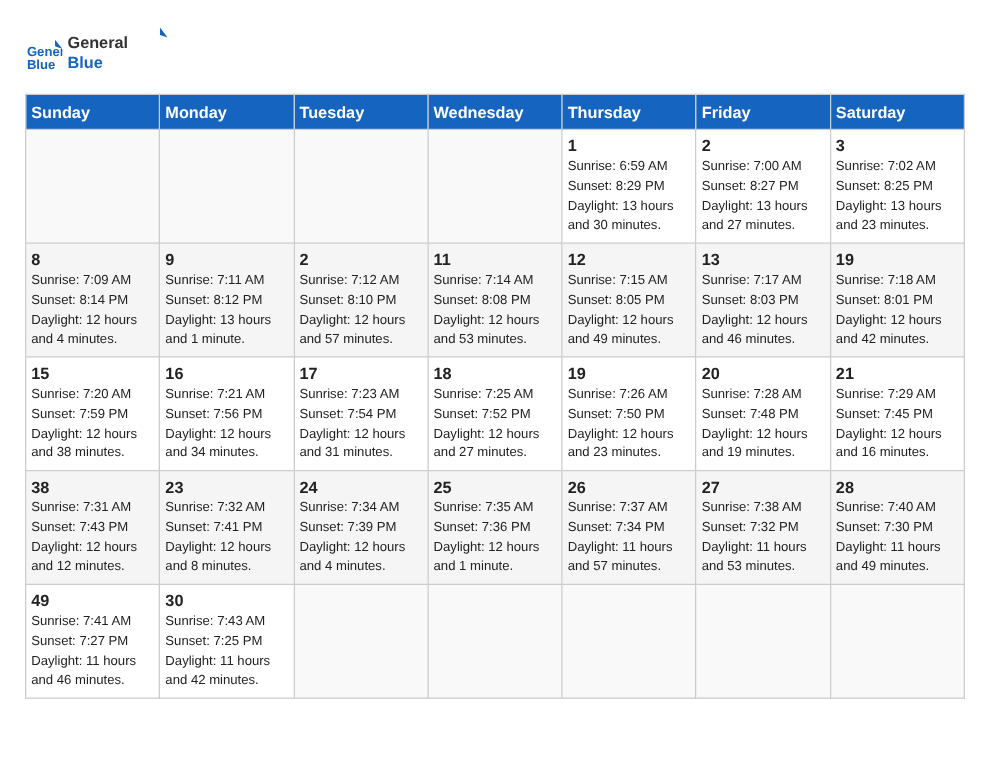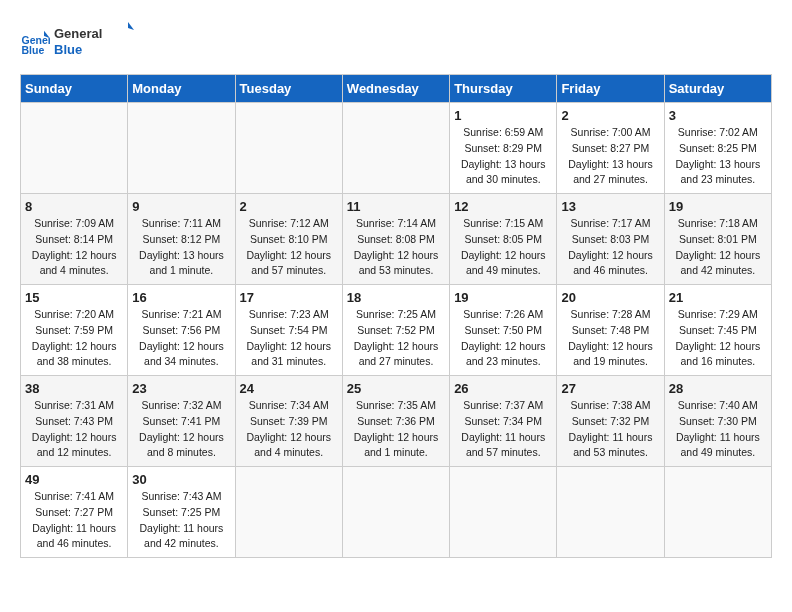--- a/index.html
+++ b/index.html
@@ -64,21 +64,20 @@
       background: #f5f5f5;
     }
     .day-num {
       font-size: 13px;
       font-weight: bold;
       display: block;
       margin-bottom: 2px;
     }
     .day-info {
       line-height: 1.5;
-      text-align: center;
     }
     td.empty {
       background: #f9f9f9;
     }
   </style>
 </head>
 <body>
 
 <div class="header">
   <div class="logo">

